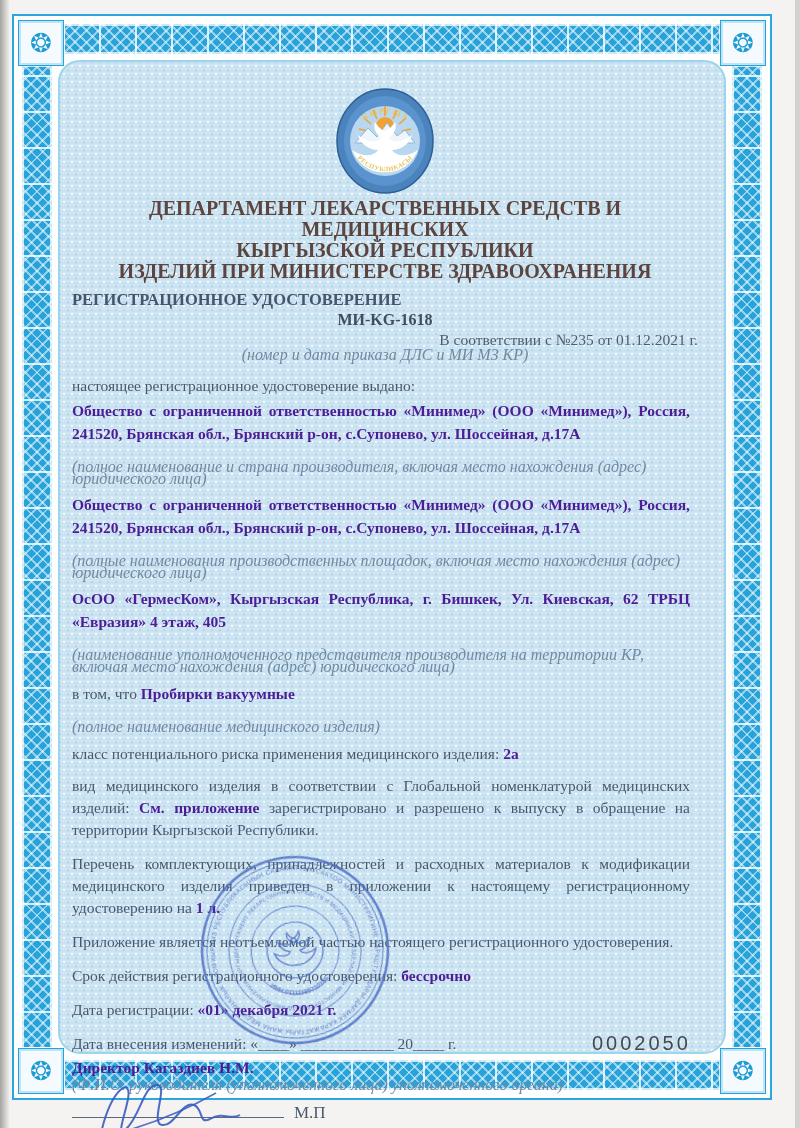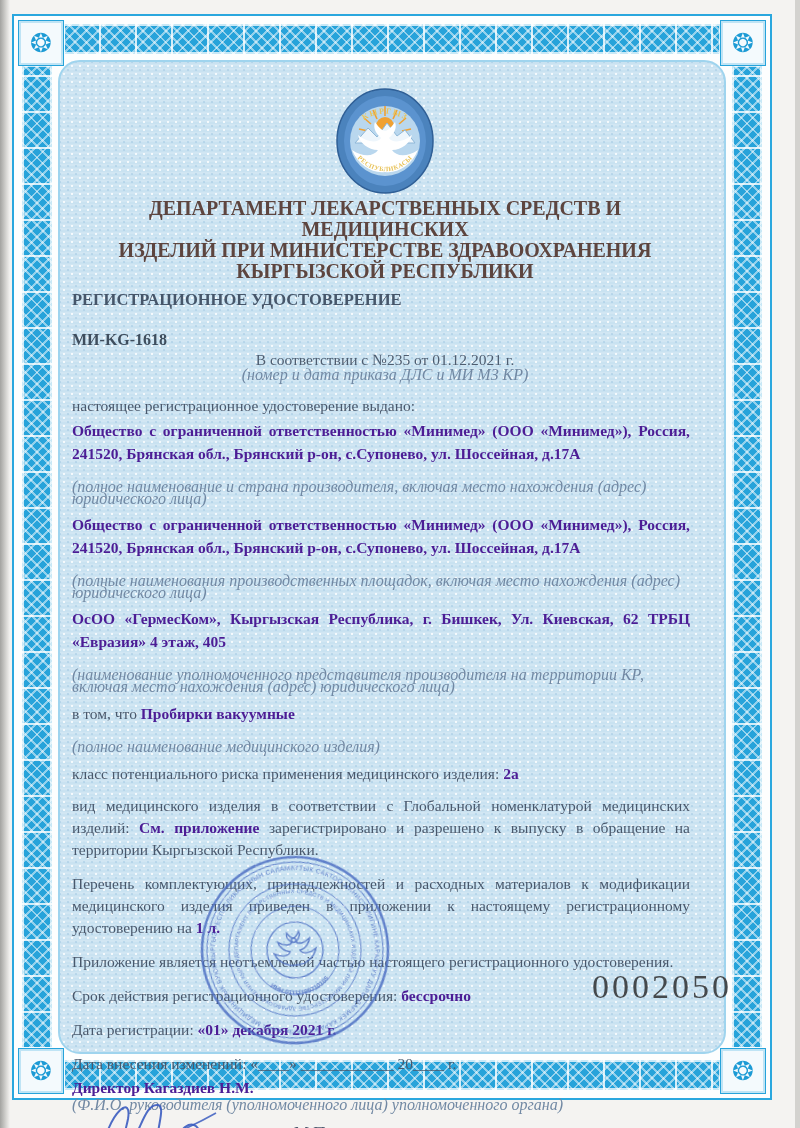--- a/index.html
+++ b/index.html
@@ -51,41 +51,41 @@
     background-position:0 0, 4px 4px, 0 0;}
 
   
   .content{position:absolute;left:44px;top:44px;right:44px;bottom:44px;
     padding:28px 28px 0 14px;box-sizing:border-box;}
 
   .emblem{display:block;margin:0 auto;}
 
   .hdr{color:#5d453f;font-weight:bold;font-size:20px;line-height:21px;text-align:center;margin-top:4px;}
   .title-main{color:#46566a;font-weight:bold;font-size:16.5px;line-height:21px;text-align:left;margin-top:7px;}
-  .title-num{color:#3f4e5e;font-weight:bold;font-size:16px;line-height:20px;margin-top:20px;}
-  .accord{color:#4e5d70;font-size:15.5px;line-height:19px;text-align:center;}
+  .title-num{color:#3f4e5e;font-weight:bold;font-size:16px;line-height:20px;text-align:center;}
+  .accord{color:#4e5d70;font-size:15.5px;line-height:19px;text-align:right;}
   .note{color:#7188a3;font-style:italic;font-size:16px;line-height:12px;}
   .note.c{text-align:center;margin-bottom:14px;}
 
   .para{color:#49586c;font-size:15.5px;line-height:22px;text-align:justify;margin:0 8px 2px 0;}
   .para.tight{line-height:23px;}
   .bold{font-weight:bold;color:#4c1d95;}
   .mb8{margin-bottom:8px;} .mb10{margin-bottom:10px;} .mb12{margin-bottom:12px;}
   .mt6{margin-top:6px;} .mt10{margin-top:10px;}
 
   .sig-block{position:relative;margin-top:0;}
   .sig-line{display:inline-block;width:212px;border-bottom:1.5px solid #5a6a7e;height:20px;}
   .mp{color:#4a5a6e;font-size:17px;margin-left:10px;}
   .sig-svg{position:absolute;left:16px;top:-38px;pointer-events:none;}
 
   .stamp{position:absolute;left:184px;top:837px;opacity:.82;filter:blur(.3px);
     transform:rotate(-8deg);}
 
-  .serial{position:absolute;left:578px;top:952px;color:#45494c;
-    font-family:Liberation Serif, serif;font-size:34px;letter-spacing:3px;}
+  .serial{position:absolute;left:578px;top:1016px;color:#45494c;
+    font-family:Liberation Sans, sans-serif;font-size:20px;letter-spacing:3px;}
 </style>
 </head>
 <body>
 
 <div class="edge-left"></div>
 <div class="edge-right"></div>
 
 <div class="cert">
   <div class="strip h t"></div>
   <div class="strip h b"></div>
@@ -124,22 +124,22 @@
       <text font-family="Liberation Serif, serif" font-size="8" font-weight="bold" fill="#e8c35a" letter-spacing="1.5">
         <textPath href="#embTop" startOffset="50%" text-anchor="middle">КЫРГЫЗ</textPath>
       </text>
       <text font-family="Liberation Serif, serif" font-size="6.5" font-weight="bold" fill="#e8c35a" letter-spacing="0.5">
         <textPath href="#embBot" startOffset="50%" text-anchor="middle">РЕСПУБЛИКАСЫ</textPath>
       </text>
     </svg>
 
     <div class="hdr">
       <div>ДЕПАРТАМЕНТ ЛЕКАРСТВЕННЫХ СРЕДСТВ И МЕДИЦИНСКИХ</div>
+      <div>КЫРГЫЗСКОЙ РЕСПУБЛИКИ</div>
       <div>ИЗДЕЛИЙ ПРИ МИНИСТЕРСТВЕ ЗДРАВООХРАНЕНИЯ</div>
-      <div>КЫРГЫЗСКОЙ РЕСПУБЛИКИ</div>
     </div>
 
     <div class="title-main">РЕГИСТРАЦИОННОЕ УДОСТОВЕРЕНИЕ</div>
     <div class="title-num">МИ-KG-1618</div>
     <div class="accord">В соответствии с №235 от 01.12.2021 г.</div>
     <div class="note c">(номер и дата приказа ДЛС и МИ МЗ КР)</div>
 
     <p class="para">настоящее регистрационное удостоверение выдано:</p>
     <p class="para tight bold">Общество с ограниченной ответственностью «Минимед» (ООО «Минимед»), Россия, 241520, Брянская обл., Брянский р-он, с.Супонево, ул. Шоссейная, д.17А</p>
     <p class="note mb8">(полное наименование и страна производителя, включая место нахождения (адрес) юридического лица)</p>

